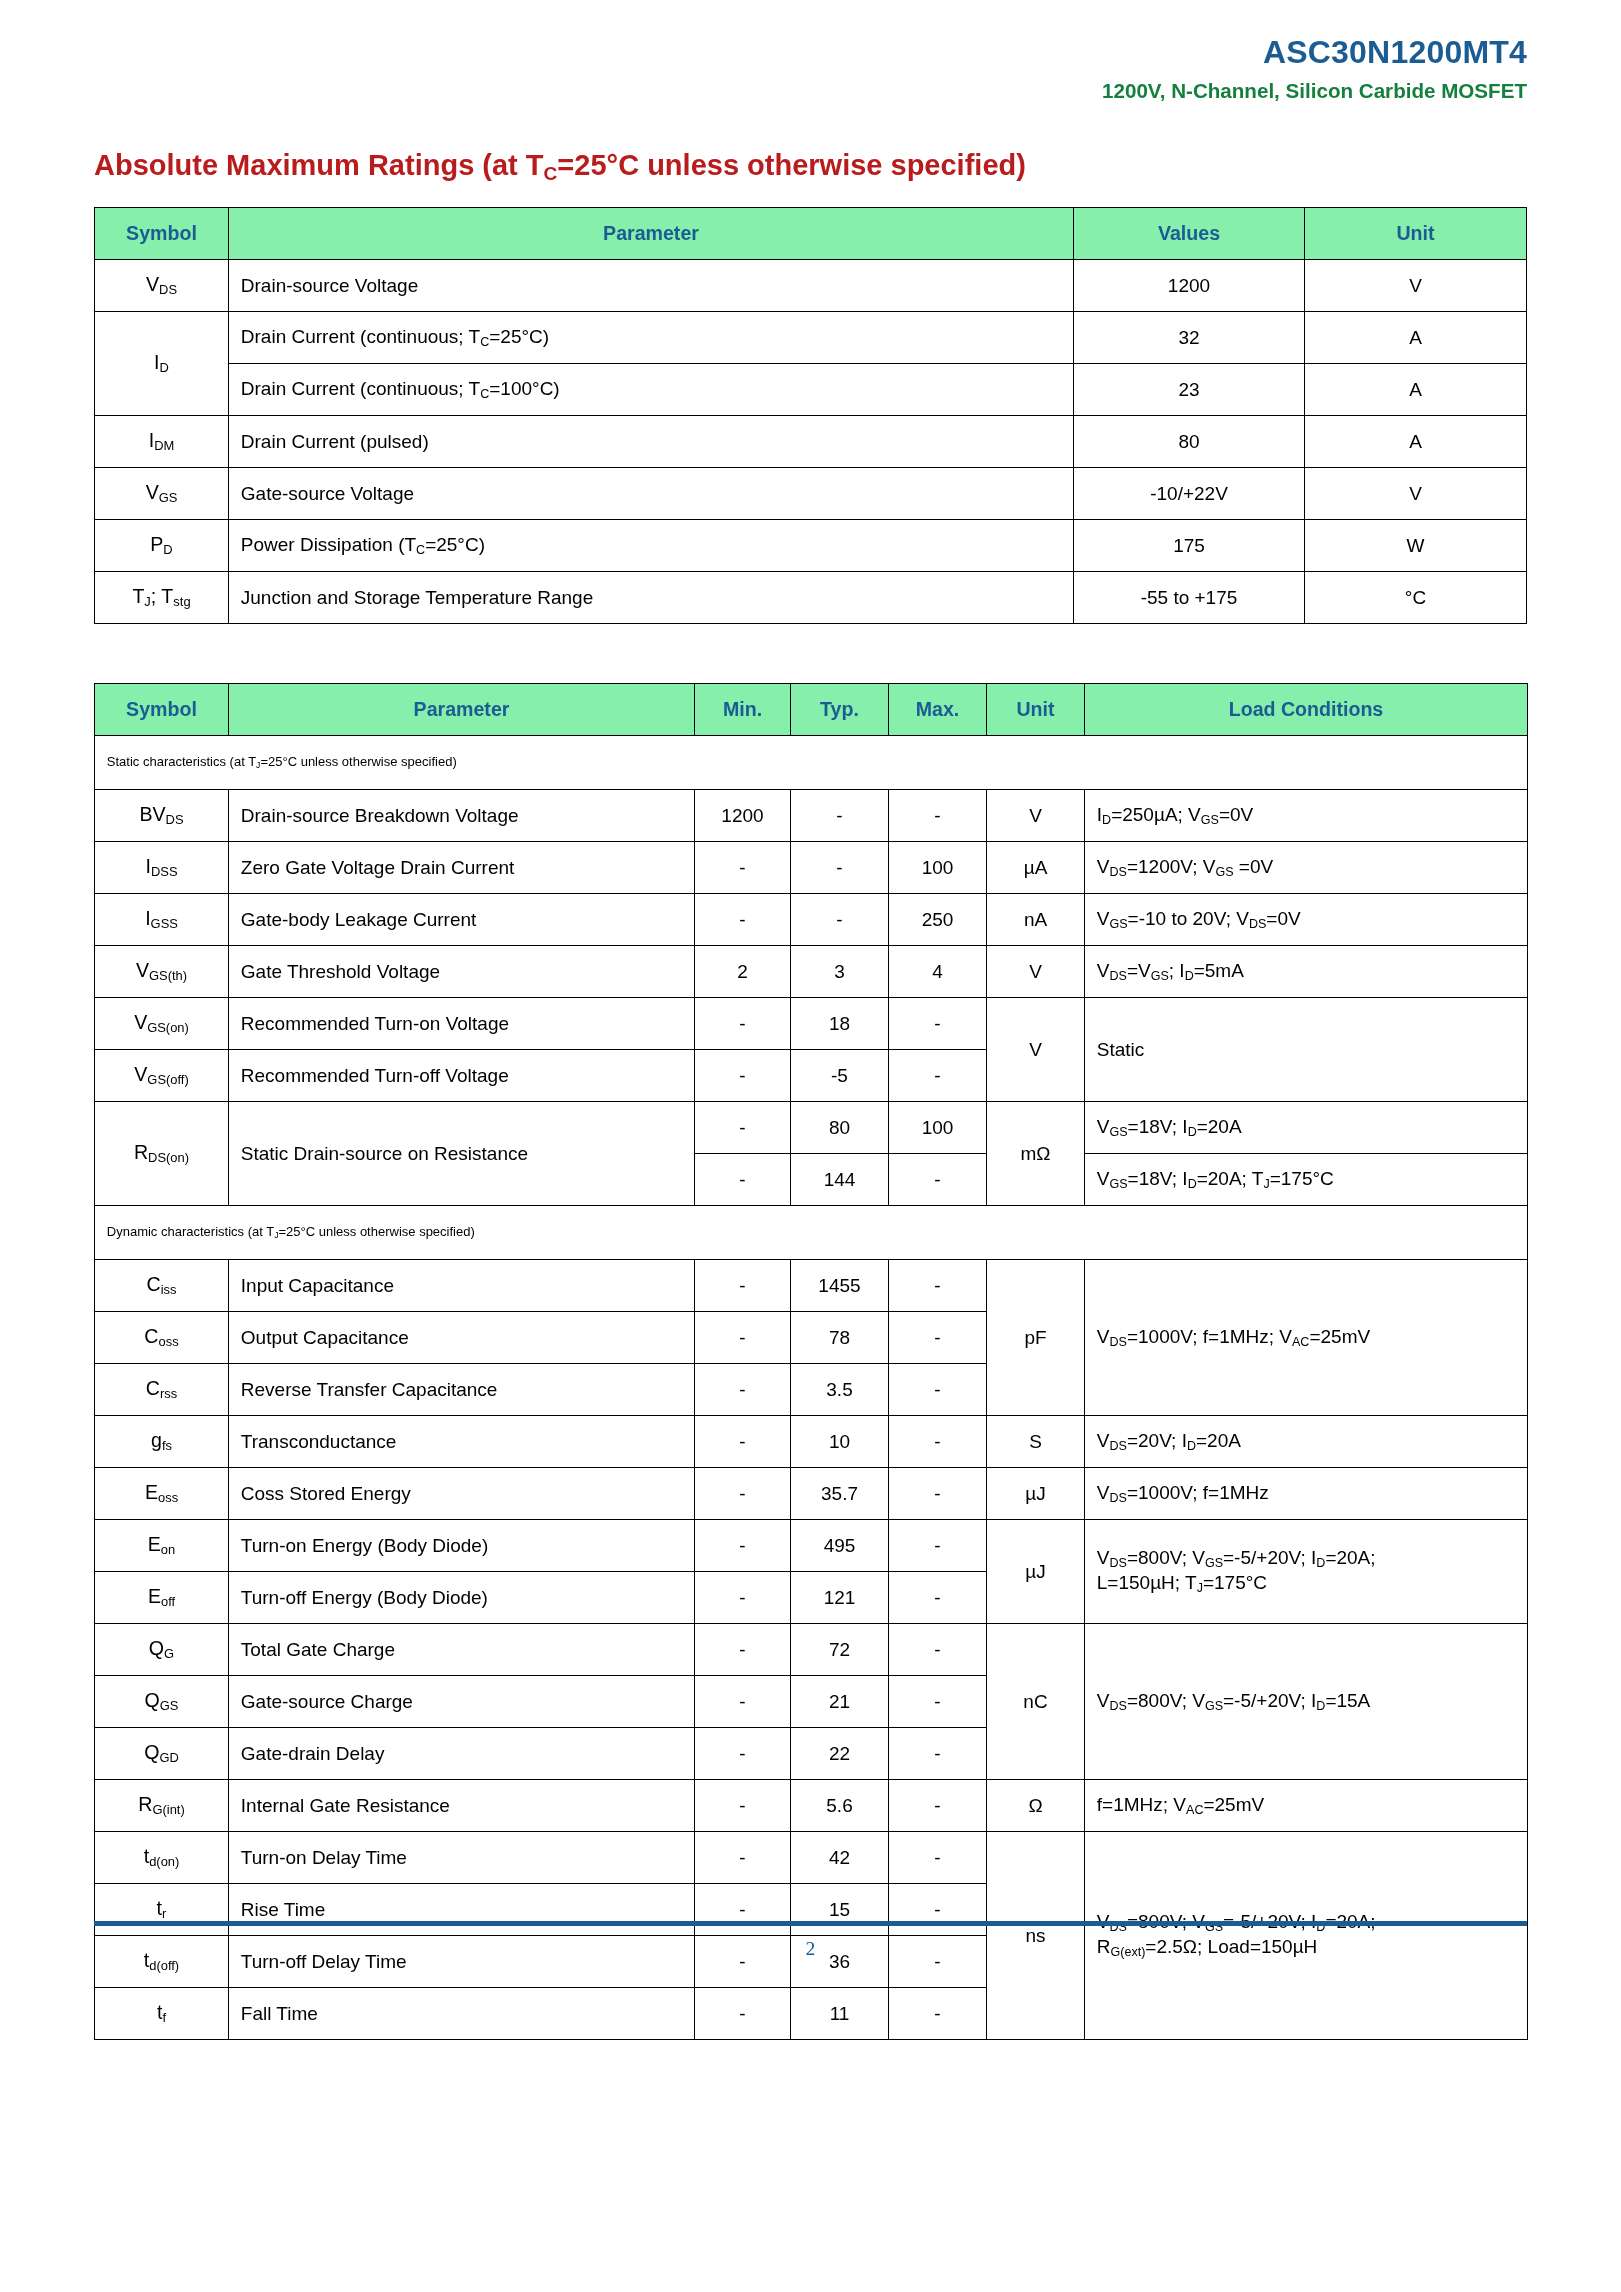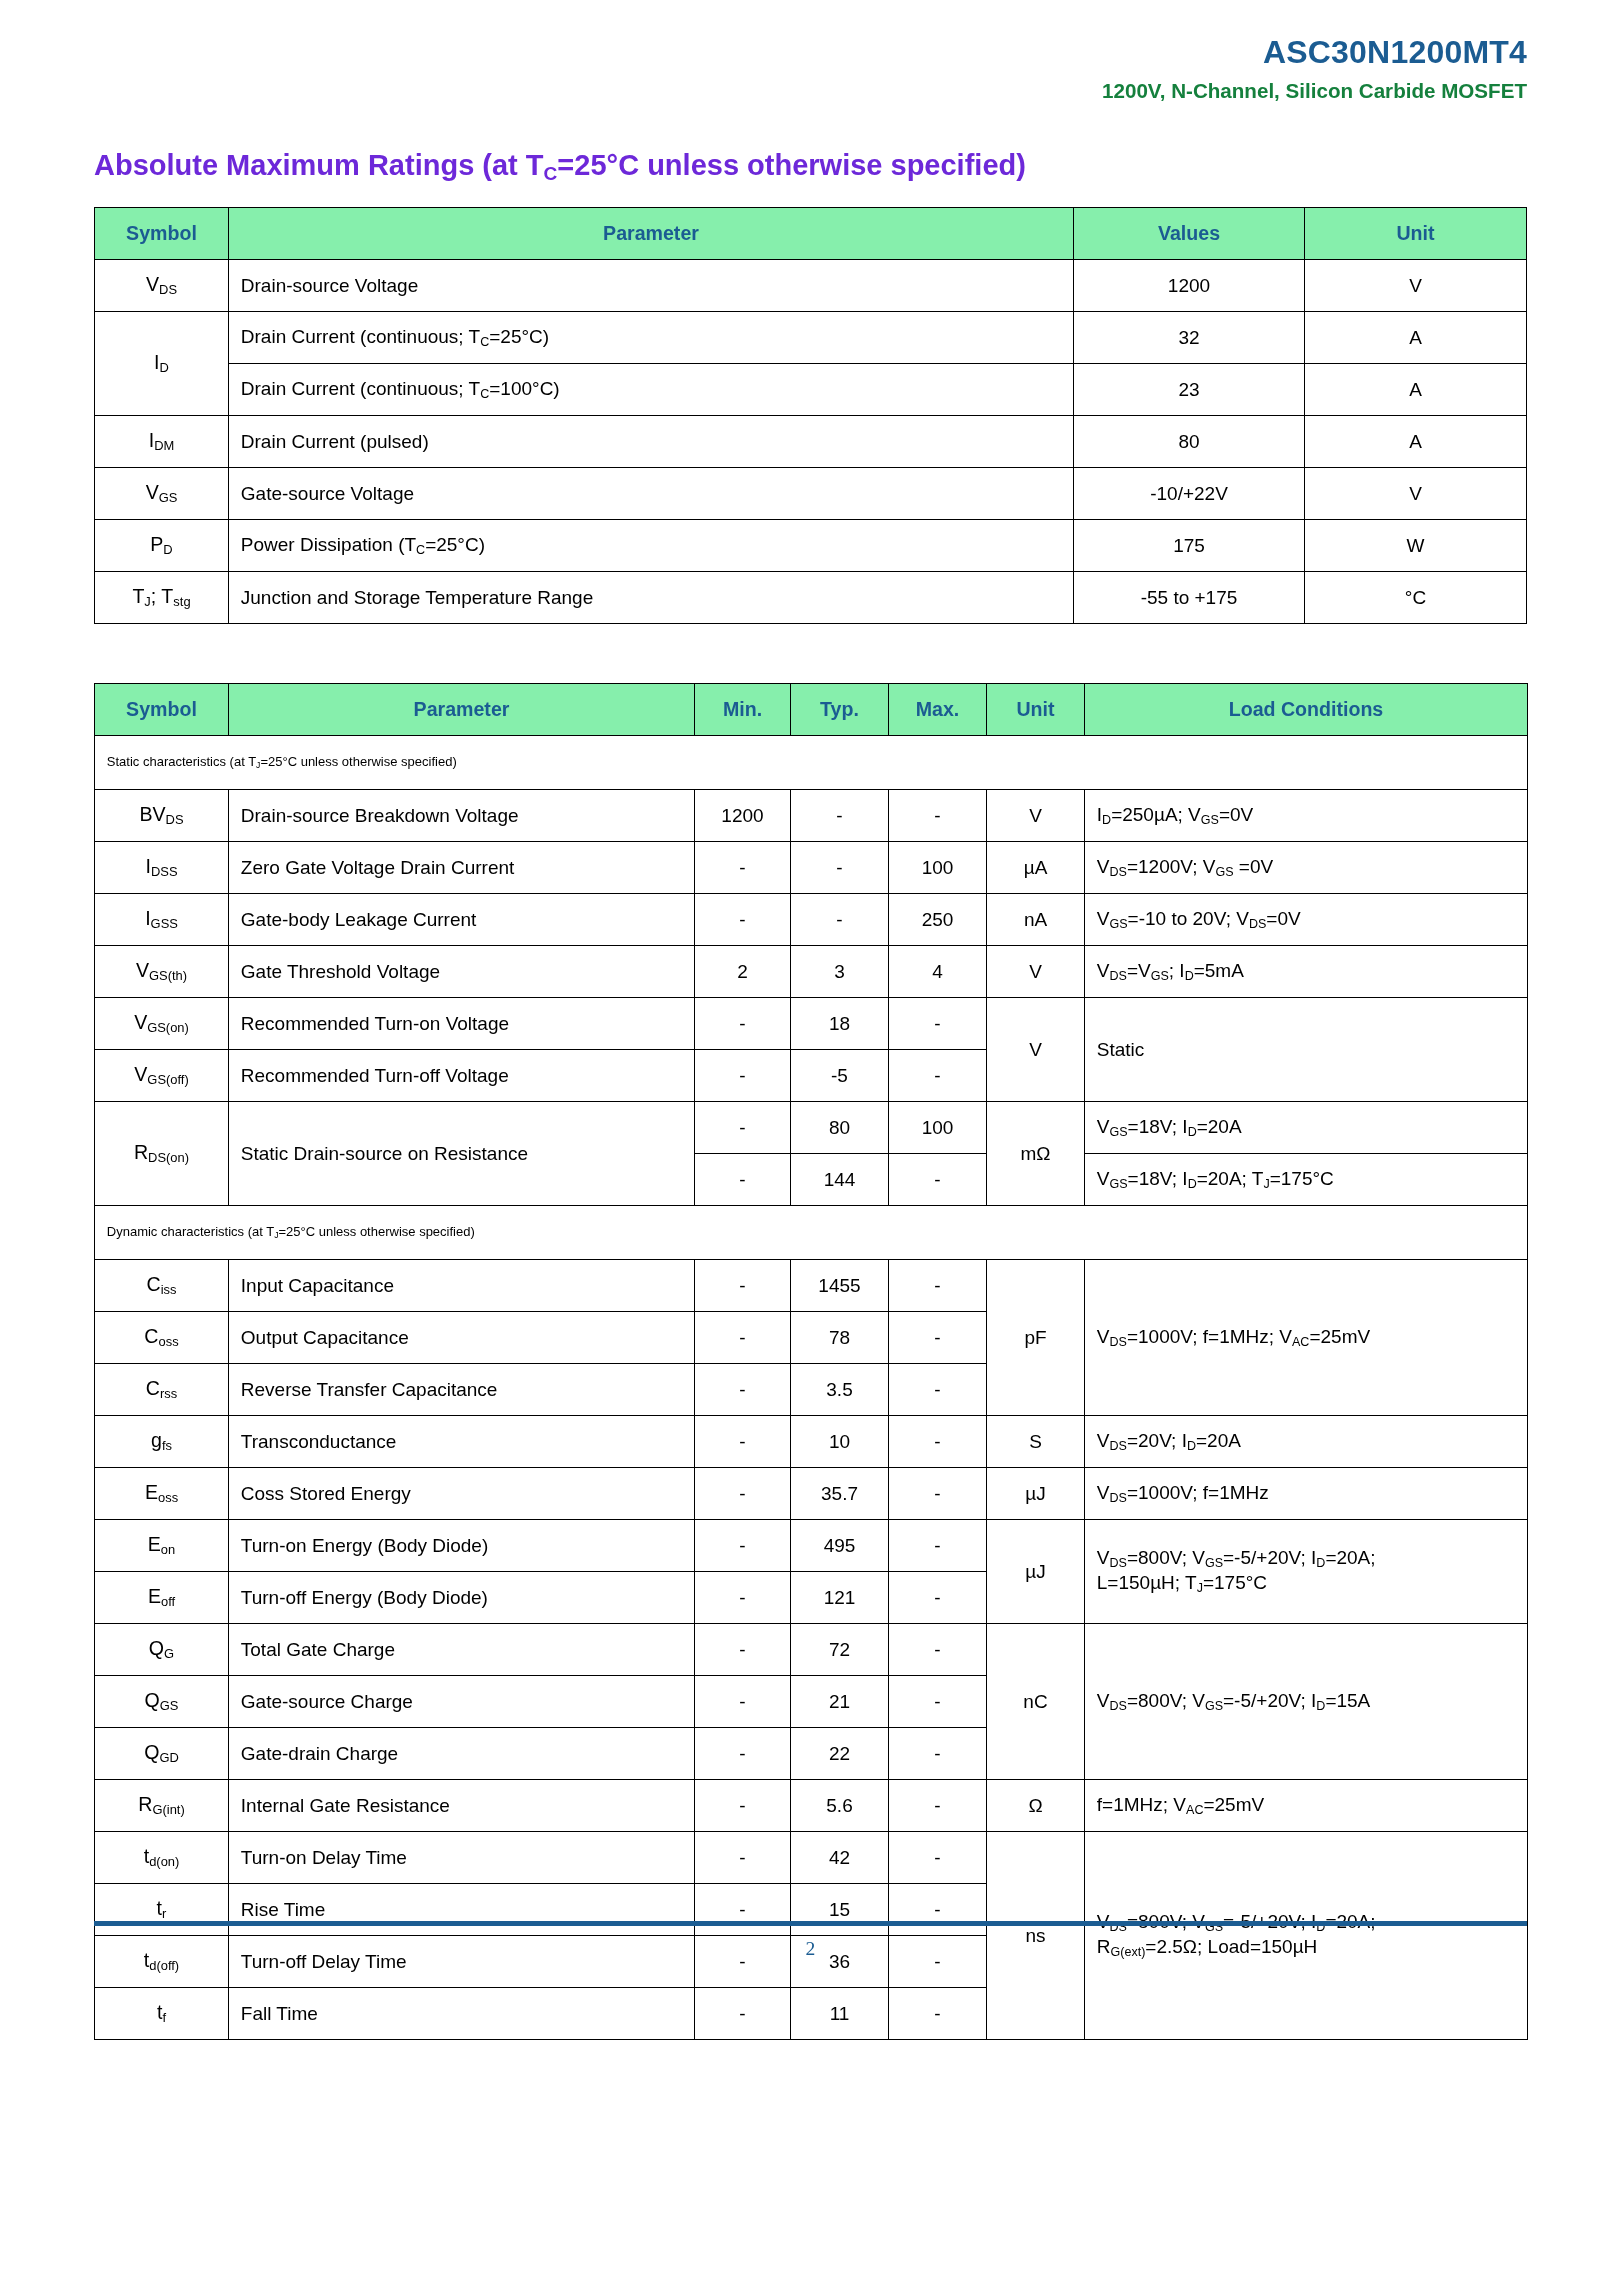--- a/index.html
+++ b/index.html
@@ -34,21 +34,21 @@
   .doc-subtitle {
     color:#15803d;
     font-size:20.6px;
     font-weight:bold;
     margin-top:9.8px;
     line-height:1.1;
   }
 
   
   h2.section-heading {
-    color:#6d28d9;
+    color:#b91c1c;
     font-size:29px;
     font-weight:bold;
     margin:0;
     padding:0;
     line-height:1.2;
   }
   .sec1-wrap { margin-top:45px; }
   .sec2-wrap { margin-top:59px; }
 
   sub { font-size:0.66em; vertical-align:-0.25em; }
@@ -352,21 +352,21 @@
           </tr>
           <tr class="r">
             <td class="sym">Q<sub>GS</sub></td>
             <td class="l">Gate-source Charge</td>
             <td class="c">-</td>
             <td class="c">21</td>
             <td class="c">-</td>
           </tr>
           <tr class="r">
             <td class="sym">Q<sub>GD</sub></td>
-            <td class="l">Gate-drain Charge</td>
+            <td class="l">Gate-drain Delay</td>
             <td class="c">-</td>
             <td class="c">22</td>
             <td class="c">-</td>
           </tr>
           <tr class="r">
             <td class="sym">R<sub>G(int)</sub></td>
             <td class="l">Internal Gate Resistance</td>
             <td class="c">-</td>
             <td class="c">5.6</td>
             <td class="c">-</td>

